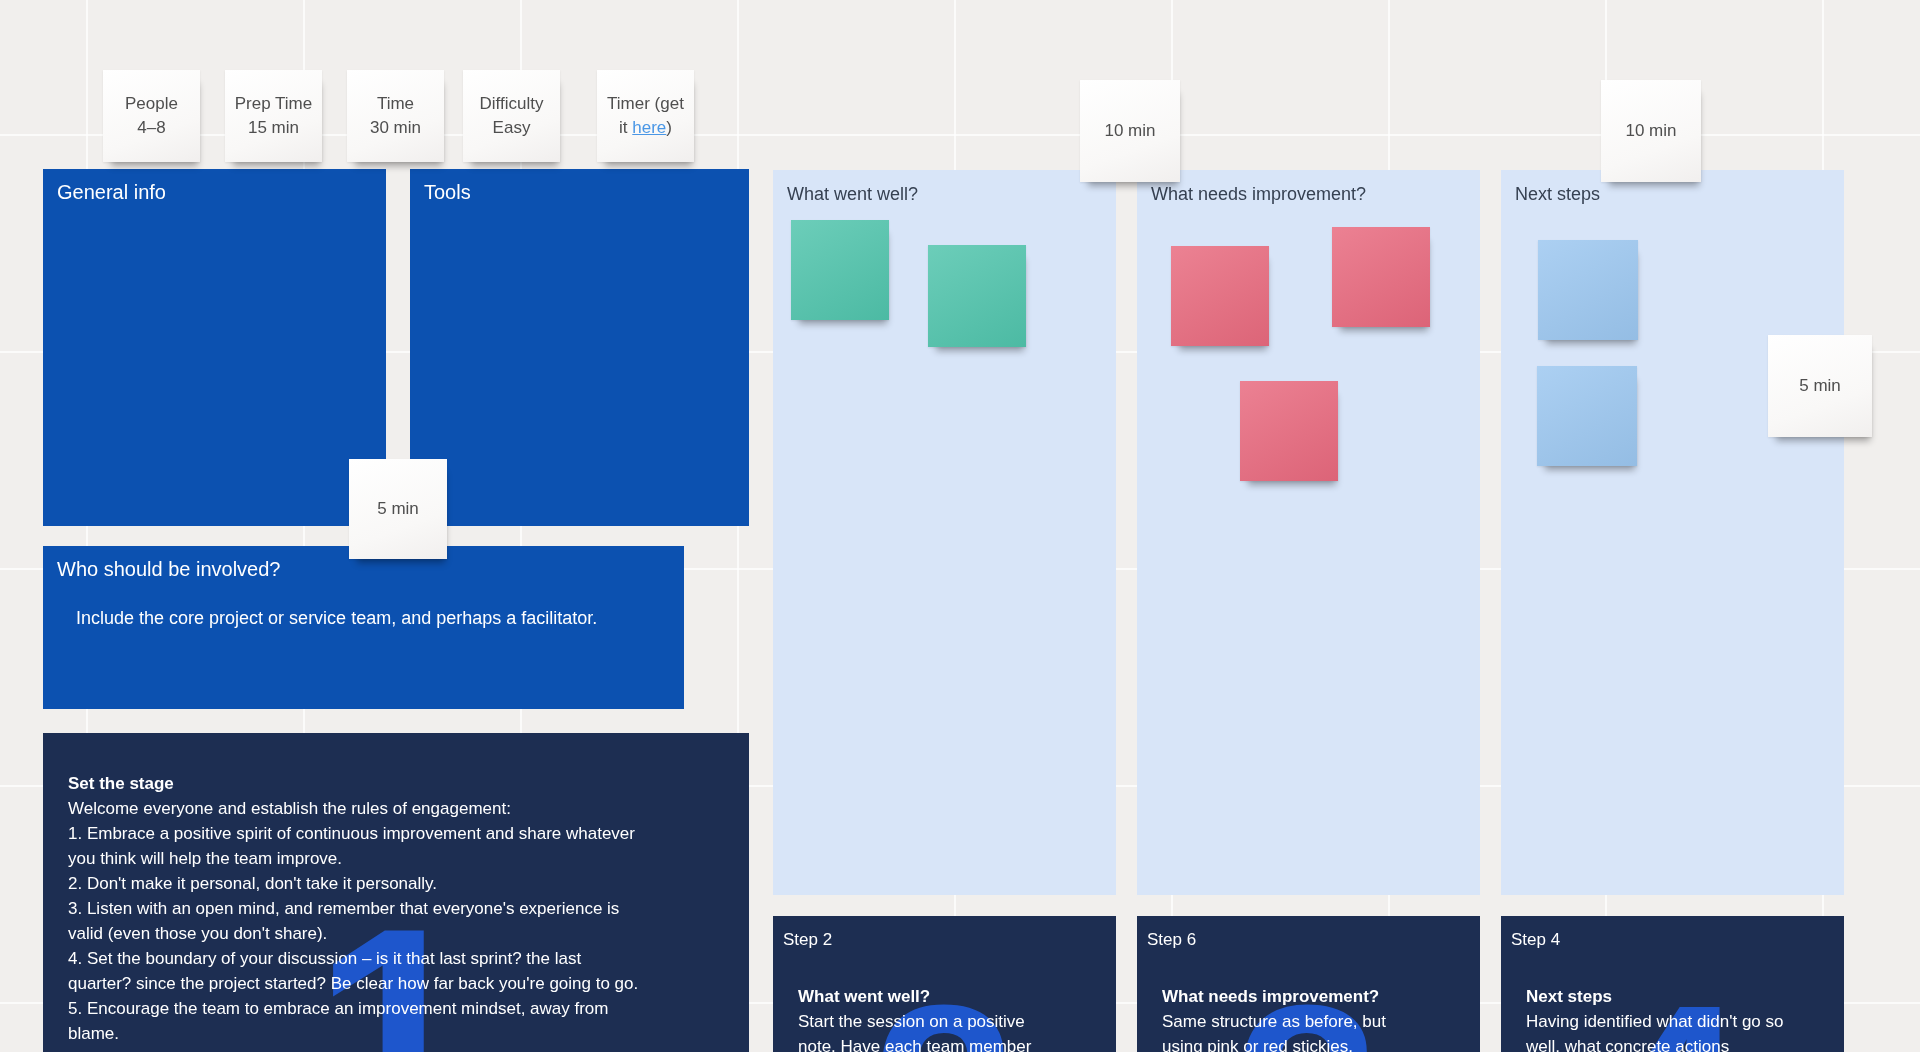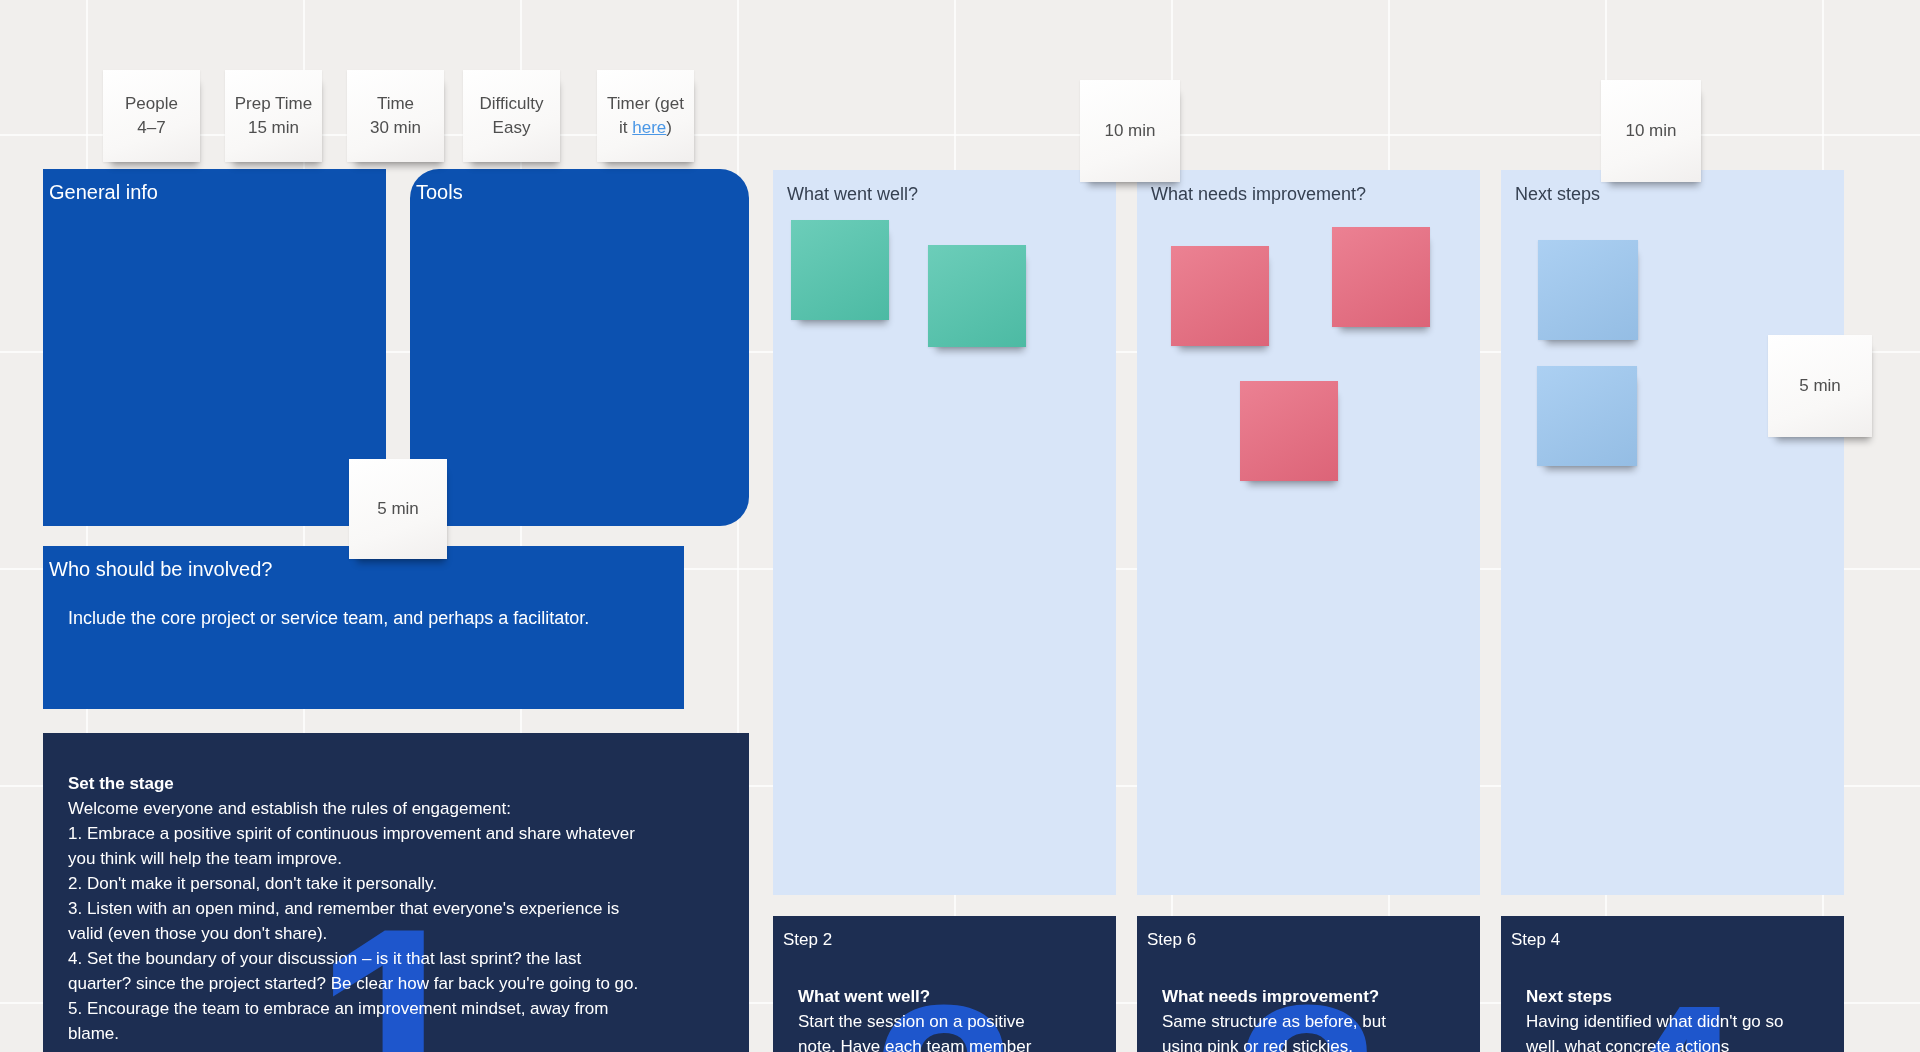--- a/index.html
+++ b/index.html
@@ -29,26 +29,26 @@
   }
 
   
   .top-sticky { width:97px; height:92px; top:22px; flex-direction:column; padding:4px;margin-top:48px; }
   .ts0{left:103px;} .ts1{left:225px;} .ts2{left:347px;} .ts3{left:463px;} .ts4{left:597px;}
   .top-sticky a { color:#4a97e6; text-decoration:underline; }
 
   
   .panel {
     position:absolute; background:#0c51b0; color:#ffffff; z-index:1;
-    padding:12px 6px;
+    padding:12px 14px;
   }
   .panel .panel-title { font-size:20px; font-weight:400; }
   .panel .panel-body { font-size:18px; margin:24px 0 0 19px; line-height:26px; }
   .p-general { left:43px;  top:169px; width:343px; height:357px; }
-  .p-tools   { left:410px; top:169px; width:339px; height:357px;border-radius:29px; }
+  .p-tools   { left:410px; top:169px; width:339px; height:357px; }
   .p-who     { left:43px;  top:546px; width:641px; height:163px; }
 
   
   .step {
     position:absolute; background:#1d2e52; color:#ffffff; z-index:1;
     padding:12px 10px; overflow:hidden;
   }
   .step-label { position:relative; z-index:2; font-size:17px; line-height:24px; }
   .step-body  { position:relative; z-index:2; margin:26px 15px 0 15px; font-size:17px; line-height:25px; white-space:pre-line; }
   .step-body b { display:block; }
@@ -73,21 +73,21 @@
   }
   .c0 { left:773px; } .c1 { left:1137px; } .c2 { left:1501px; }
 </style>
 </head>
 <body>
 
 <div class="board">
 
   <div class="note white top-sticky ts0">
     <span>People</span>
-    <span>4–7</span>
+    <span>4–8</span>
   </div>
   <div class="note white top-sticky ts1">
     <span>Prep Time</span>
     <span>15 min</span>
   </div>
   <div class="note white top-sticky ts2">
     <span>Time</span>
     <span>30 min</span>
   </div>
   <div class="note white top-sticky ts3">

